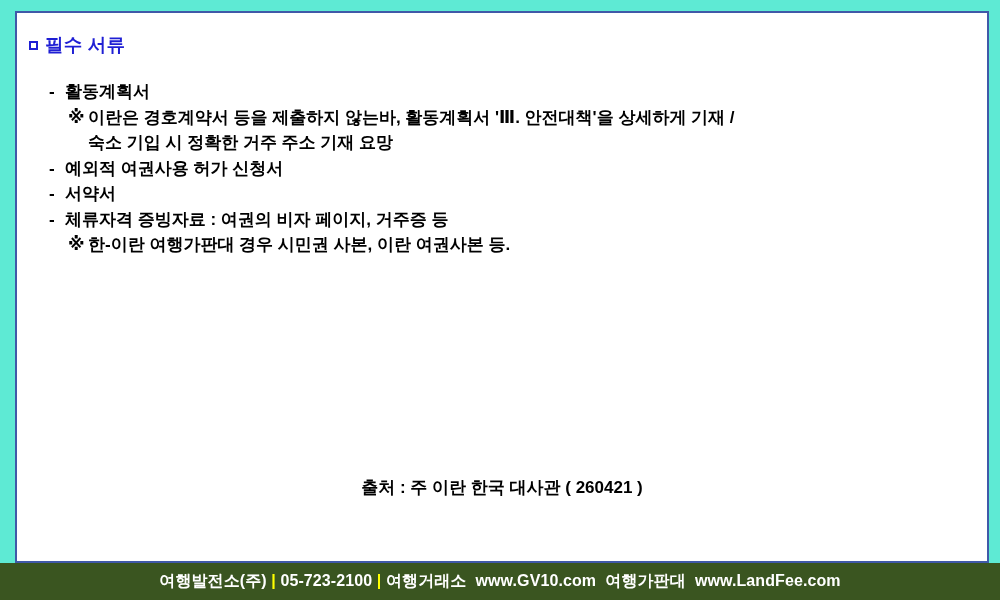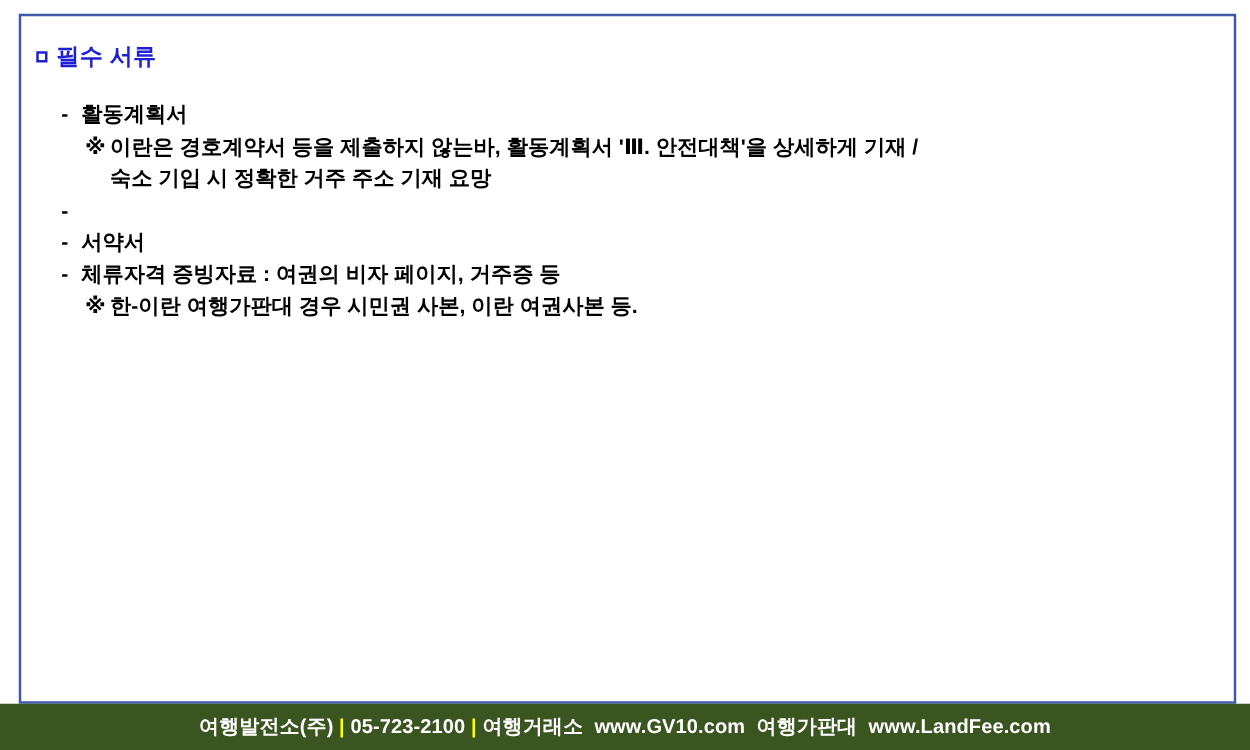--- a/index.html
+++ b/index.html
@@ -14,21 +14,21 @@
     background: #3a5520;
     font-family: "Liberation Sans", "DejaVu Sans", sans-serif;
     -webkit-font-smoothing: antialiased;
   }
 
   
   .slide-frame {
     position: relative;
     width: 1000px;
     height: 600px;
-    background: #ffffff;
+    background: #5eead4;
     box-sizing: border-box;
   }
 
   
   .content-card {
     position: absolute;
     left: 15px;
     top: 11px;
     width: 974px;
     height: 552px;
@@ -172,39 +172,41 @@
         <span class="txt">이란은 경호계약서 등을 제출하지 않는바, 활동계획서 'Ⅲ. 안전대책'을 상세하게 기재 /</span>
       </div>
 
       <div class="bullet-line lv-cont">
         <span class="marker"></span>
         <span class="txt">숙소 기입 시 정확한 거주 주소 기재 요망</span>
       </div>
 
       <div class="bullet-line lv-dash">
         <span class="marker">-</span>
+        <span class="txt">예외적 여권사용 허가 신청서</span>
       </div>
 
       <div class="bullet-line lv-dash">
         <span class="marker">-</span>
         <span class="txt">서약서</span>
       </div>
 
       <div class="bullet-line lv-dash">
         <span class="marker">-</span>
         <span class="txt">체류자격 증빙자료 : 여권의 비자 페이지, 거주증 등</span>
       </div>
 
       <div class="bullet-line lv-note">
         <span class="marker">※</span>
         <span class="txt">한-이란 여행가판대 경우 시민권 사본, 이란 여권사본 등.</span>
       </div>
 
     </div>
 
+    <div class="source-line">출처 : 주 이란 한국 대사관 ( 260421 )</div>
 
   </div>
 
   <div class="footer-bar">
     <div class="footer-inner">
       <span class="seg">여행발전소(주)</span>
       <span class="sep"> | </span>
       <span class="seg">05-723-2100</span>
       <span class="sep"> | </span>
       <span class="seg">여행거래소</span>

